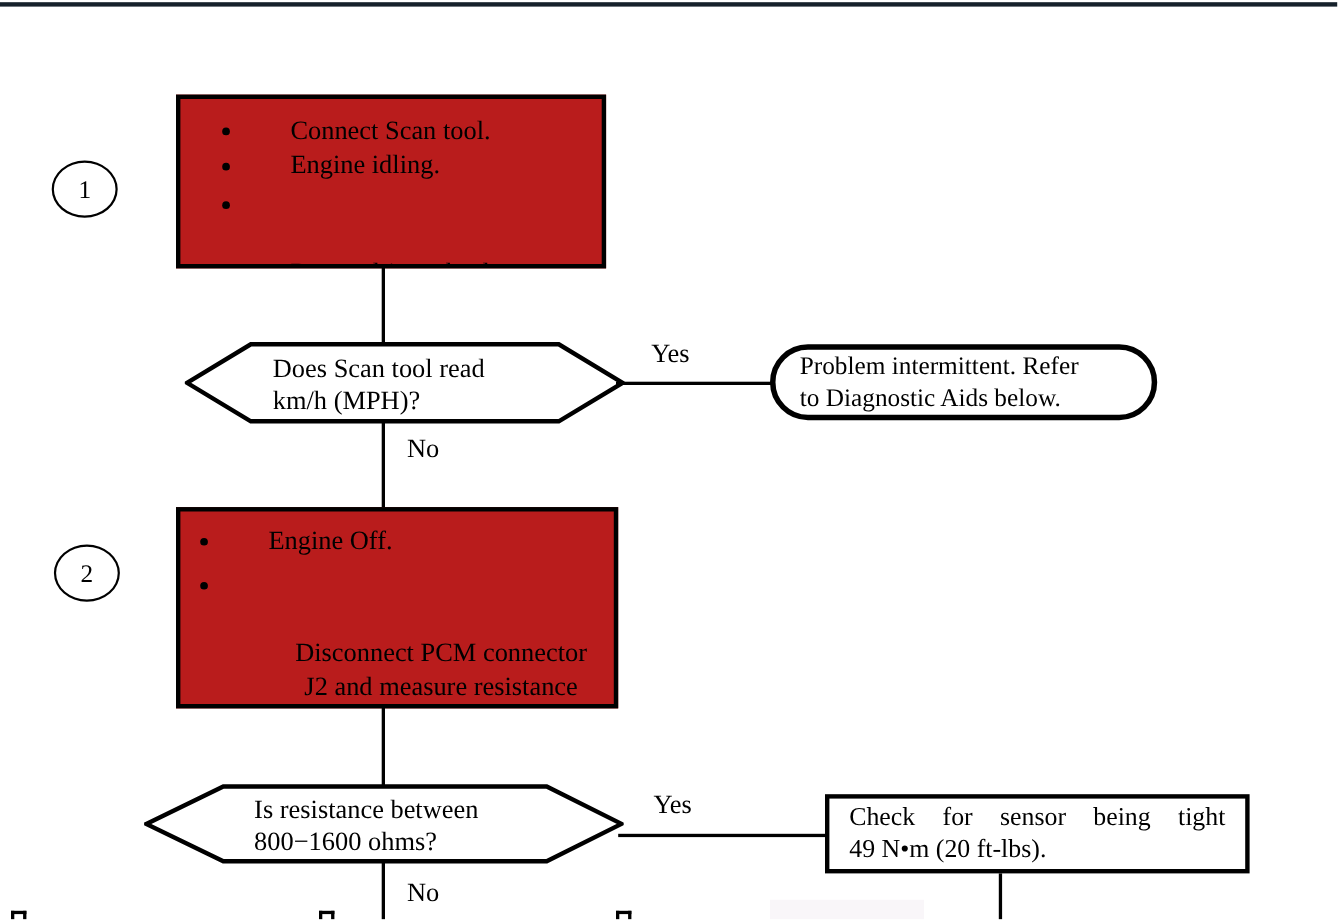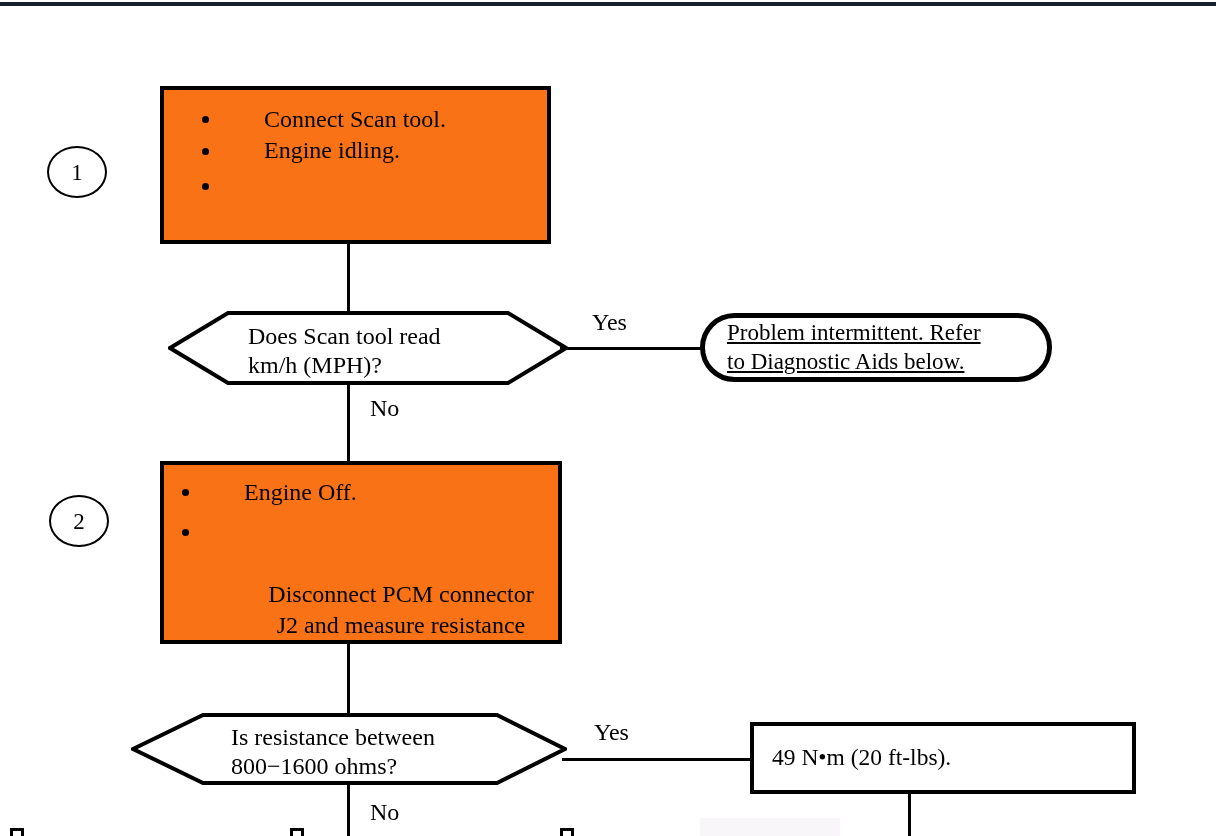--- a/index.html
+++ b/index.html
@@ -35,21 +35,21 @@
     display: flex;
     align-items: center;
     justify-content: center;
     font-size: 23px;
     line-height: 1;
   }
 
   
   .proc-box {
     border: 4px solid #000;
-    background: #f97316;
+    background: #b91c1c;
     box-sizing: border-box;
     overflow: hidden;
   }
   .bullets {
     margin: 0;
     padding: 0;
     list-style: none;
   }
   .bullets li {
     position: relative;
@@ -170,21 +170,21 @@
     </svg>
     <div class="hex-text" style="left:80px; top:12px; width:300px;">
       <div>Does Scan tool read</div>
       <div>km/h (MPH)?</div>
     </div>
   </div>
 
   <div class="abs hline" style="left:560px; top:347px; width:145px;"></div>
   <div class="abs edge-label" style="left:592px; top:310px;">Yes</div>
 
-  <div class="abs term-box" style="left:700px; top:313px; width:352px; height:69px;text-decoration:underline;">
+  <div class="abs term-box" style="left:700px; top:313px; width:352px; height:69px;">
     <div class="term-text">
       <div>Problem intermittent. Refer</div>
       <div>to Diagnostic Aids below.</div>
     </div>
   </div>
 
   <div class="abs vline" style="left:347px; top:384px; height:78px;"></div>
   <div class="abs edge-label" style="left:370px; top:396px;">No</div>
 
   <div class="abs step-circle" style="left:49px; top:495px;">
@@ -217,20 +217,27 @@
     <div class="hex-text" style="left:100px; top:11px; width:320px;font-family:Liberation Serif, serif;">
       <div>Is resistance between</div>
       <div>800−1600 ohms?</div>
     </div>
   </div>
 
   <div class="abs hline" style="left:562px; top:758px; width:190px;"></div>
   <div class="abs edge-label" style="left:594px; top:720px;">Yes</div>
 
   <div class="abs result-box" style="left:750px; top:722px; width:386px; height:72px;">
+    <div class="result-line justify">
+      <span>Check</span>
+      <span>for</span>
+      <span>sensor</span>
+      <span>being</span>
+      <span>tight</span>
+    </div>
     <div class="result-line">49 N•m (20 ft-lbs).</div>
   </div>
 
   <div class="abs vline" style="left:908px; top:794px; height:42px;"></div>
 
   <div class="abs vline" style="left:347px; top:784px; height:52px;"></div>
   <div class="abs edge-label" style="left:370px; top:800px;">No</div>
 
   <div class="abs clip-box" style="left:10px; top:828px; width:14px; height:8px;"></div>
   <div class="abs clip-box" style="left:290px; top:828px; width:14px; height:8px;"></div>

